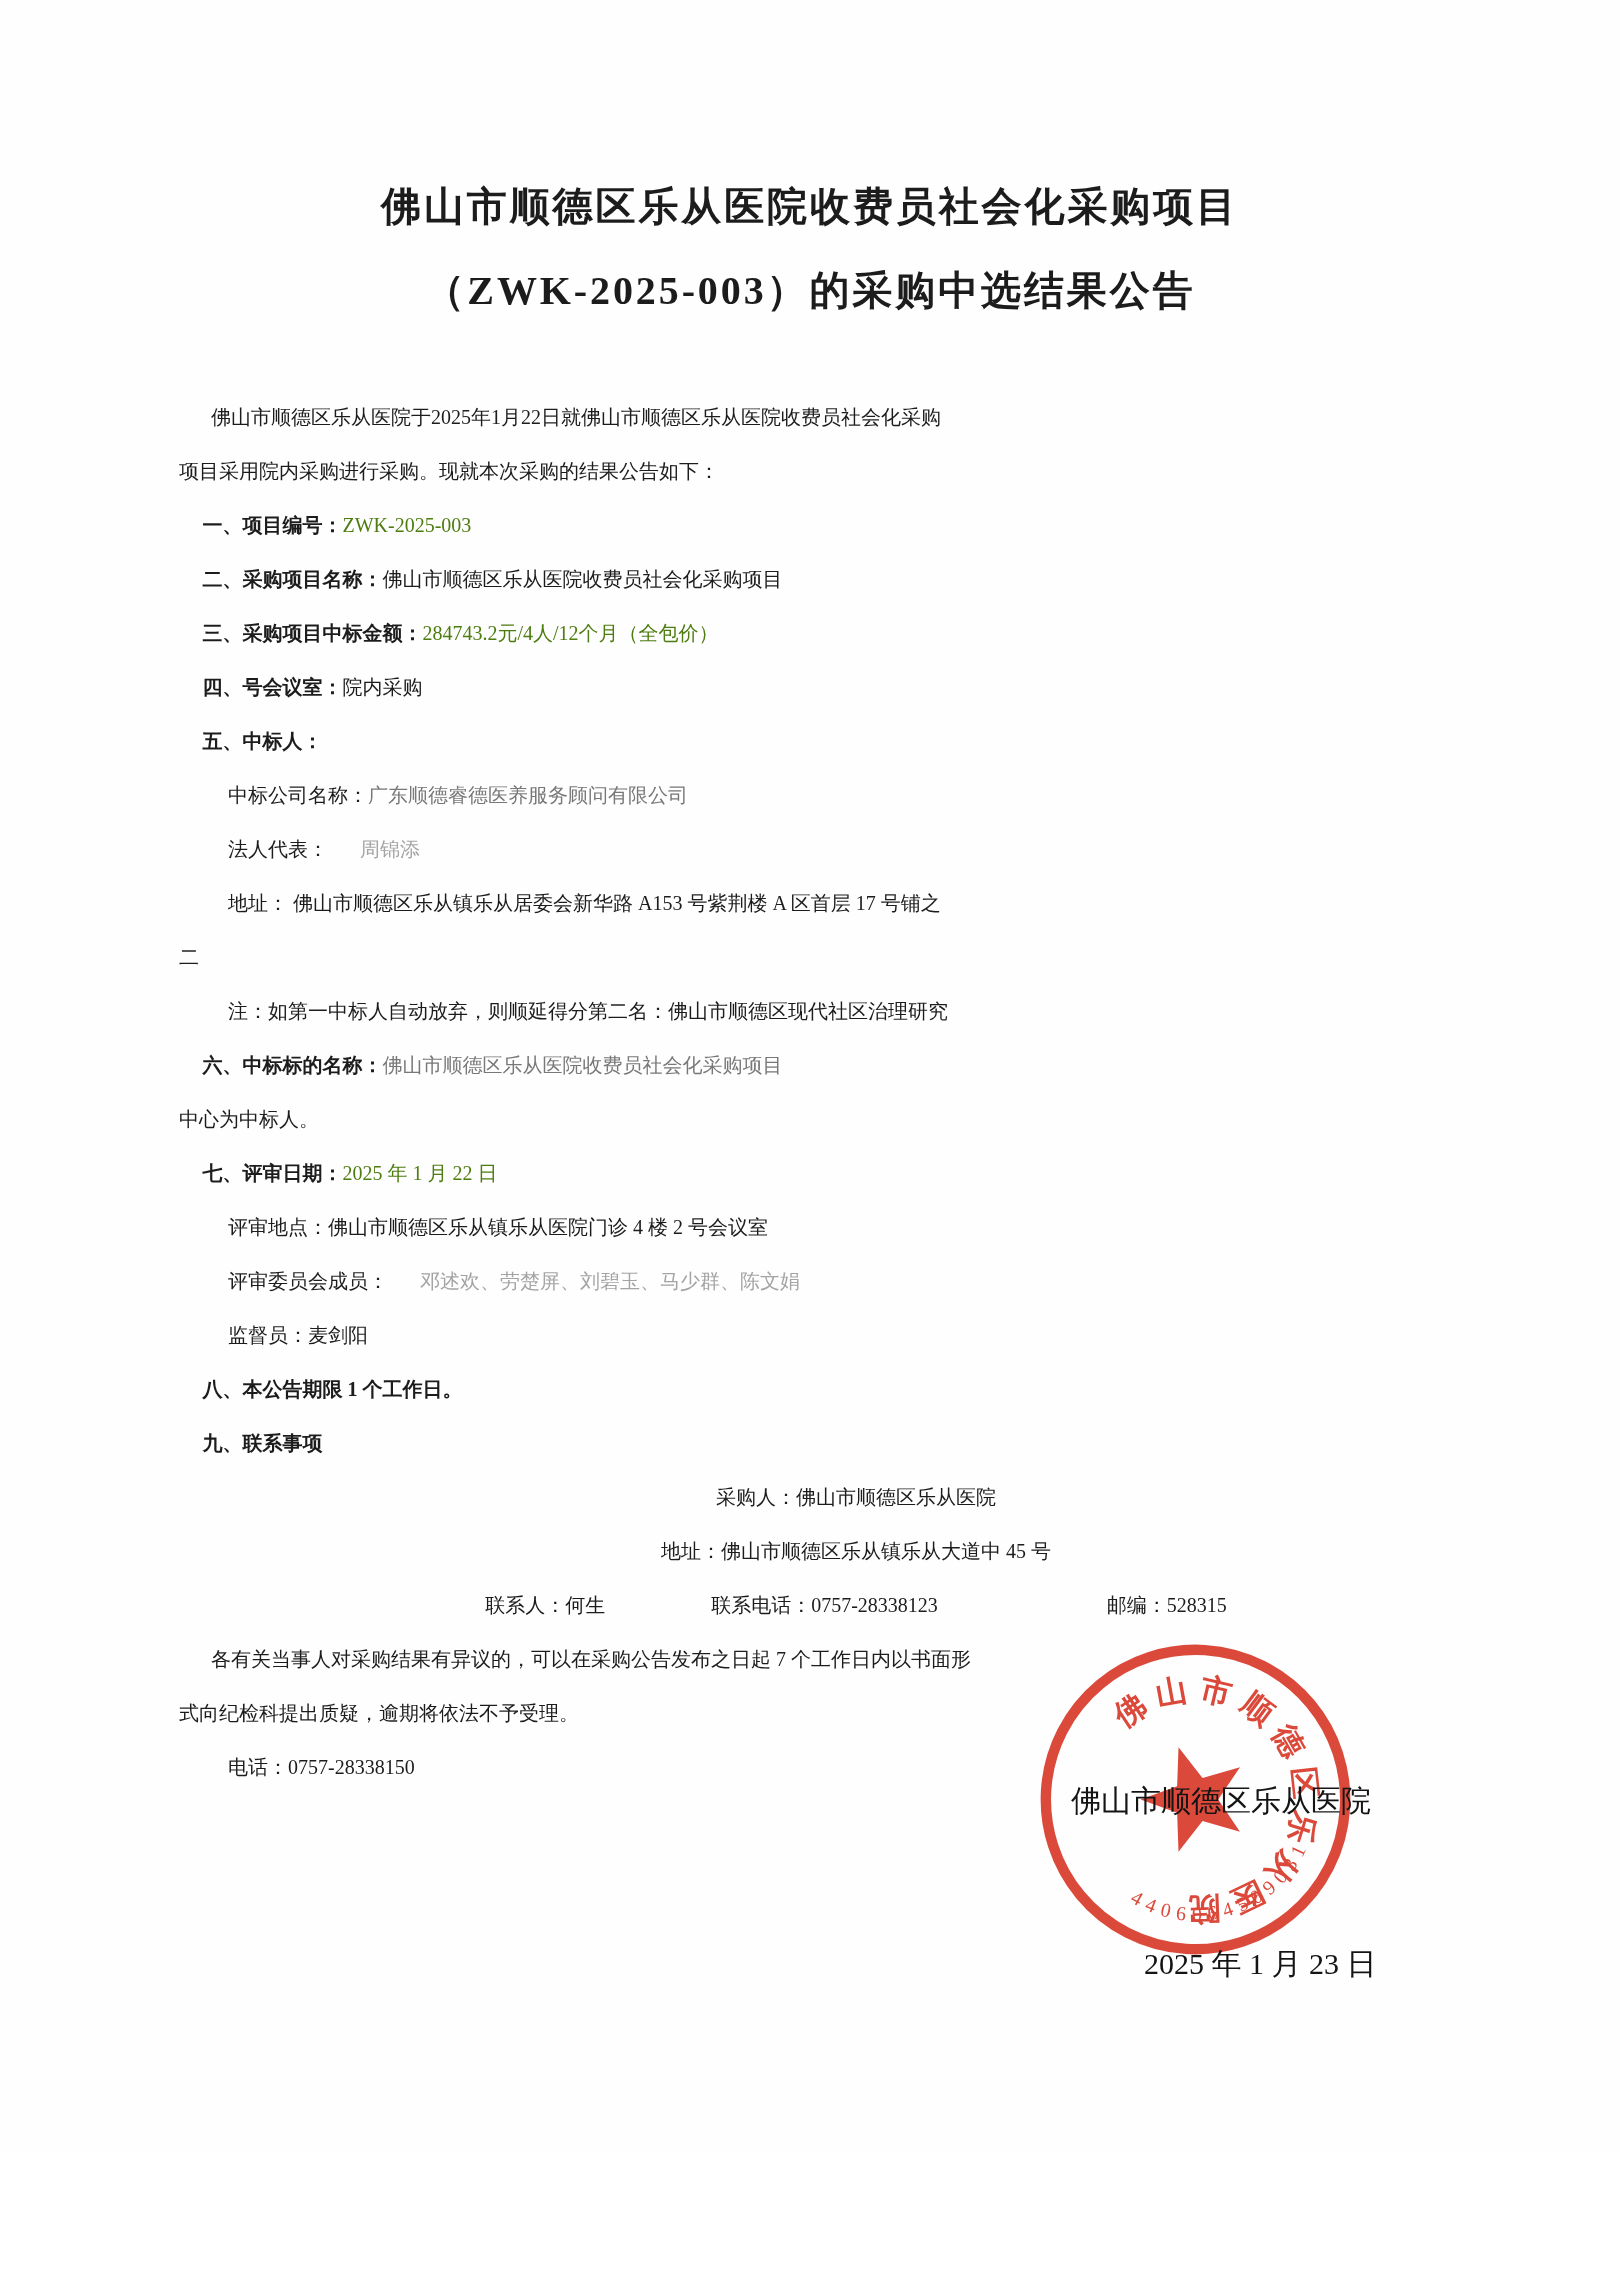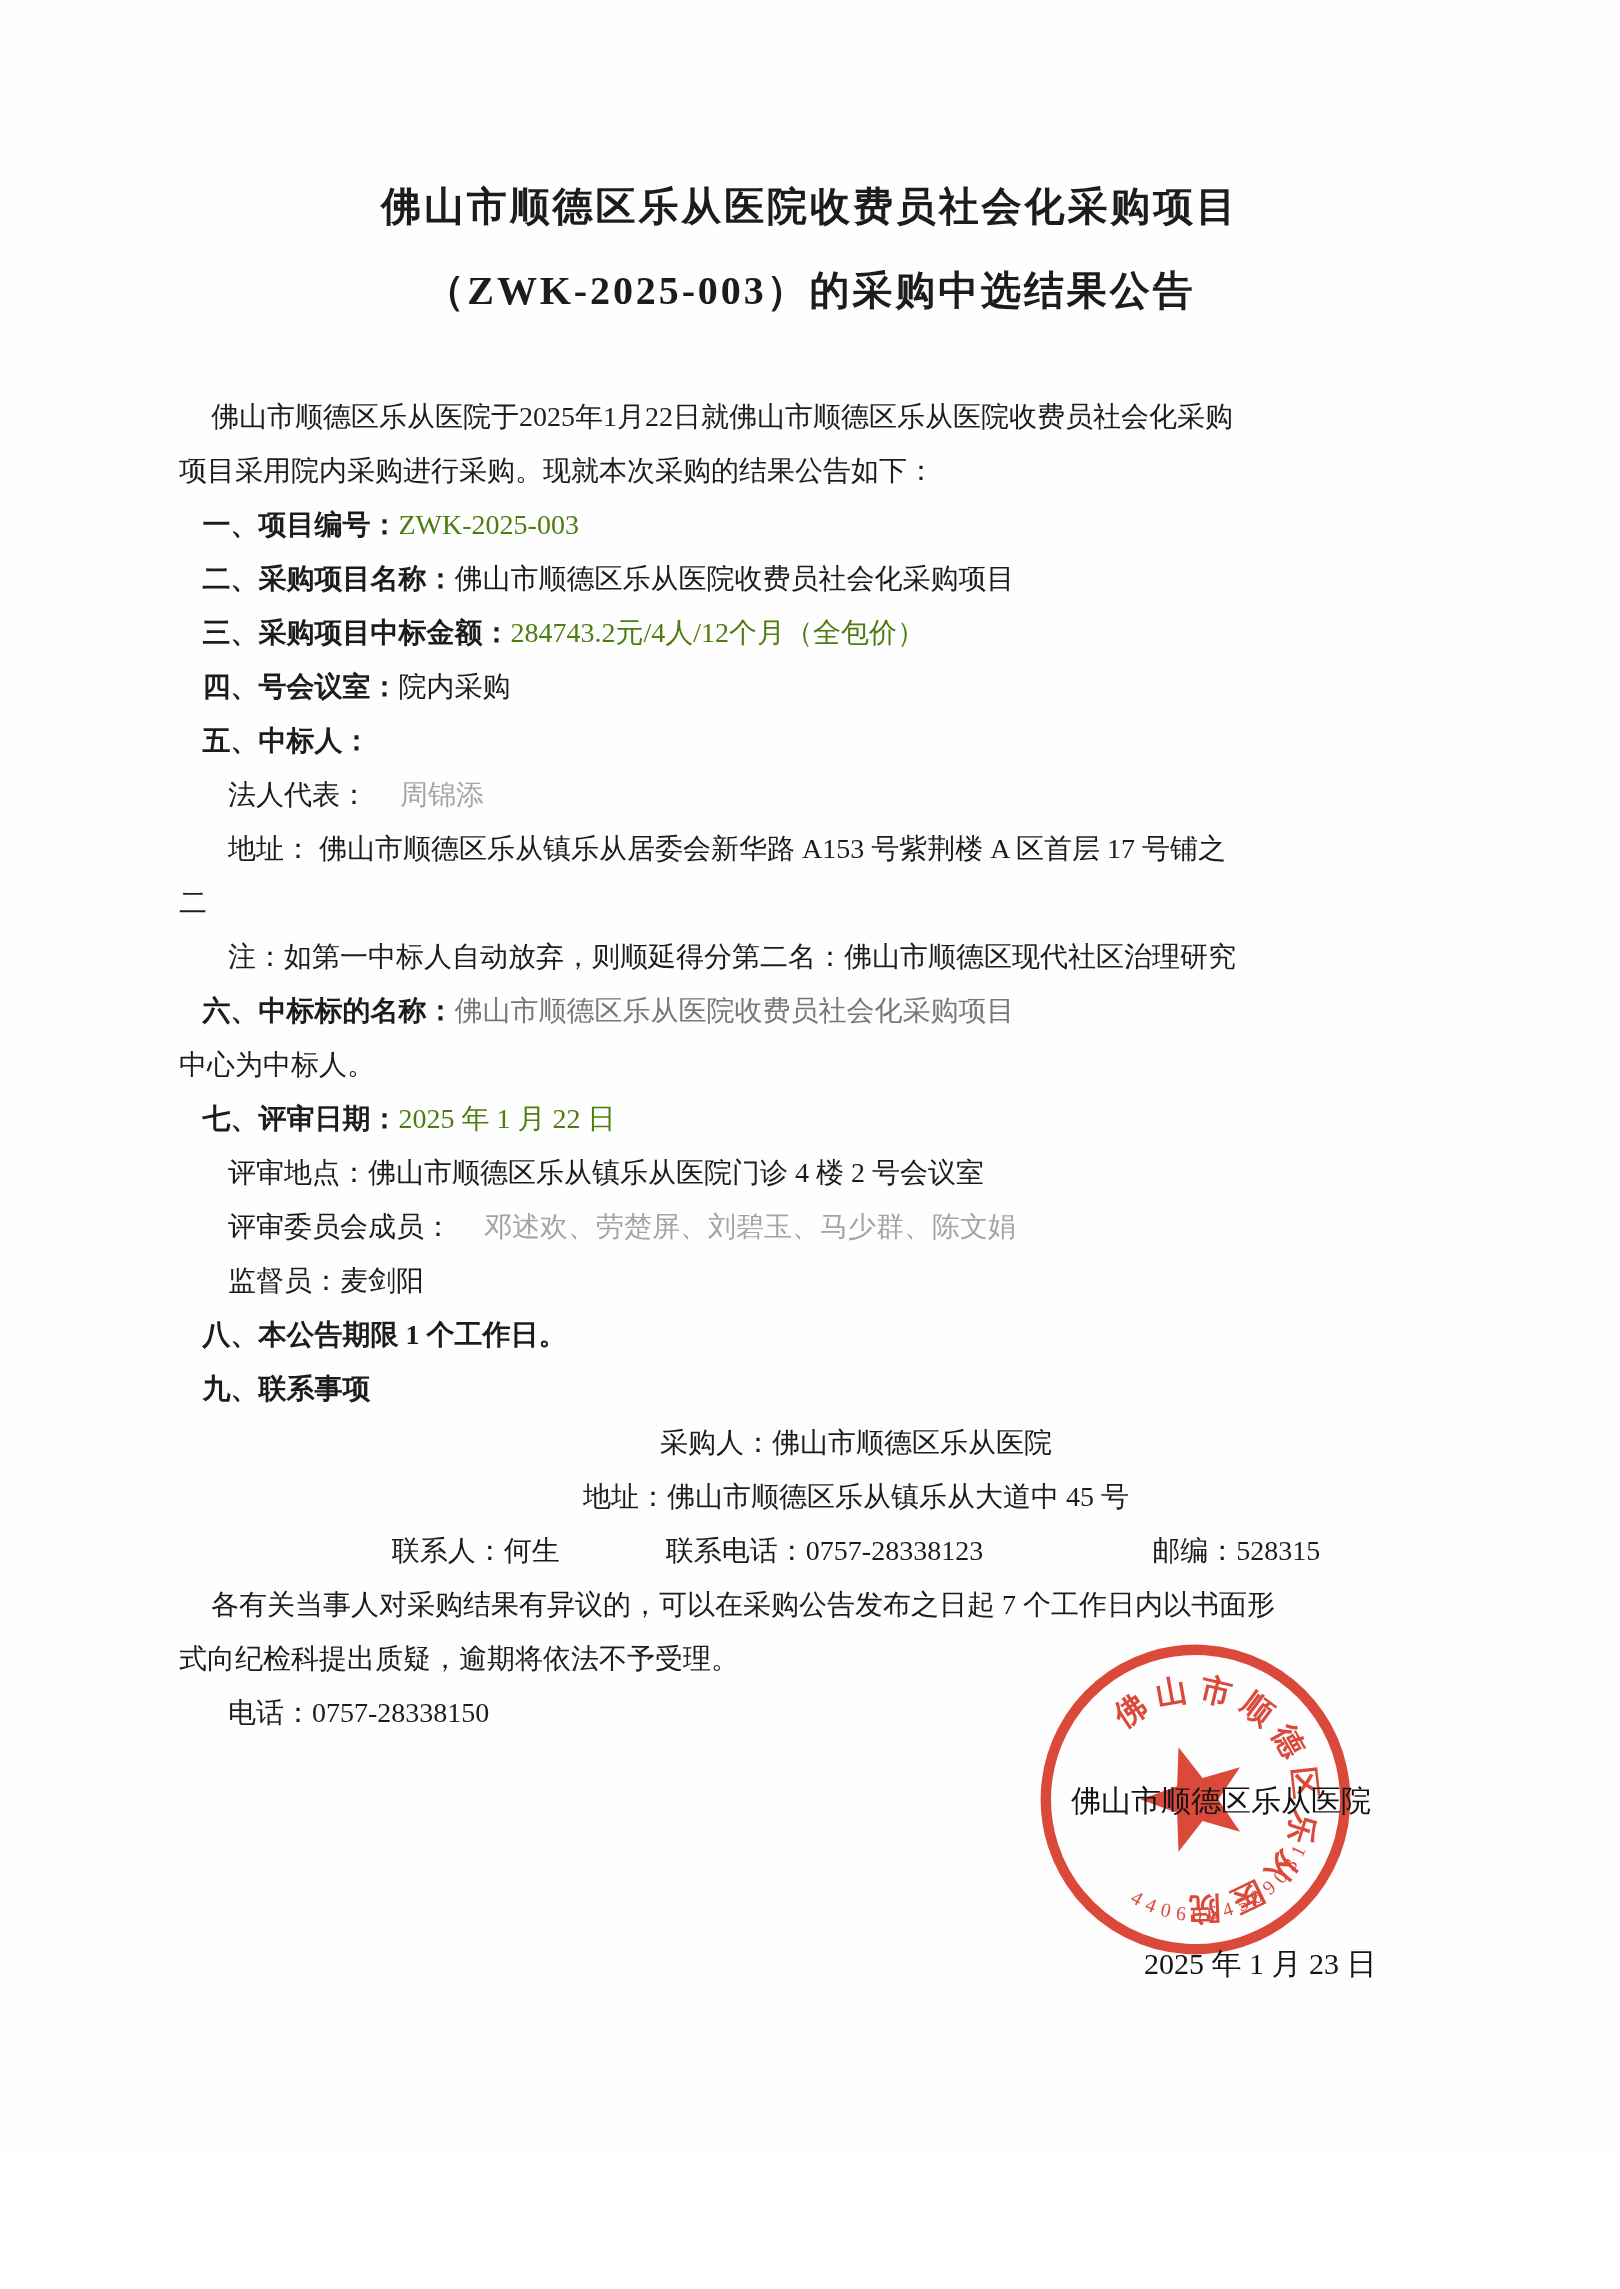--- a/index.html
+++ b/index.html
@@ -13,21 +13,21 @@
   }
   .title{
     position:absolute;left:0;width:1620px;
     text-align:center;font-size:40px;font-weight:700;
     letter-spacing:2.9px;white-space:nowrap;
   }
   .title1{top:179px;}
   .title2{top:263px;}
   .doc{
     position:absolute;left:179px;top:390px;width:1289px;
-    font-size:28px;
+    font-size:20px;
   }
   .line{height:54px;line-height:54px;white-space:nowrap;}
   .b{font-weight:700;}
   .g1{color:#4d7c0f;}   
   .g2{color:#787878;}   
   .g3{color:#a4a4a4;margin-left:32px;}   
   .ind-first{padding-left:32px;}
   .ind-num{padding-left:23.5px;}
   .ind-sub{padding-left:49px;}
   .ind-sub2{padding-left:65px;text-align:center;}
@@ -58,20 +58,21 @@
     <div class="line ind-num"><span class="b">一、项目编号：</span><span class="g1">ZWK-2025-003</span></div>
 
     <div class="line ind-num"><span class="b">二、采购项目名称：</span><span>佛山市顺德区乐从医院收费员社会化采购项目</span></div>
 
     <div class="line ind-num"><span class="b">三、采购项目中标金额：</span><span class="g1">284743.2元/4人/12个月（全包价）</span></div>
 
     <div class="line ind-num"><span class="b">四、号会议室：</span><span>院内采购</span></div>
 
     <div class="line ind-num"><span class="b">五、中标人：</span></div>
 
+    <div class="line ind-sub"><span>中标公司名称：</span><span class="g2">广东顺德睿德医养服务顾问有限公司</span></div>
 
     <div class="line ind-sub"><span>法人代表：</span><span class="g3">周锦添</span></div>
 
     <div class="line ind-sub"><span>地址：</span>&nbsp;<span>佛山市顺德区乐从镇乐从居委会新华路 A153 号紫荆楼 A 区首层 17 号铺之</span></div>
     <div class="line">二</div>
 
     <div class="line ind-sub">注：如第一中标人自动放弃，则顺延得分第二名：佛山市顺德区现代社区治理研究</div>
     <div class="line ind-num"><span class="b">六、中标标的名称：</span><span class="g2">佛山市顺德区乐从医院收费员社会化采购项目</span></div>
 
     <div class="line">中心为中标人。</div>

